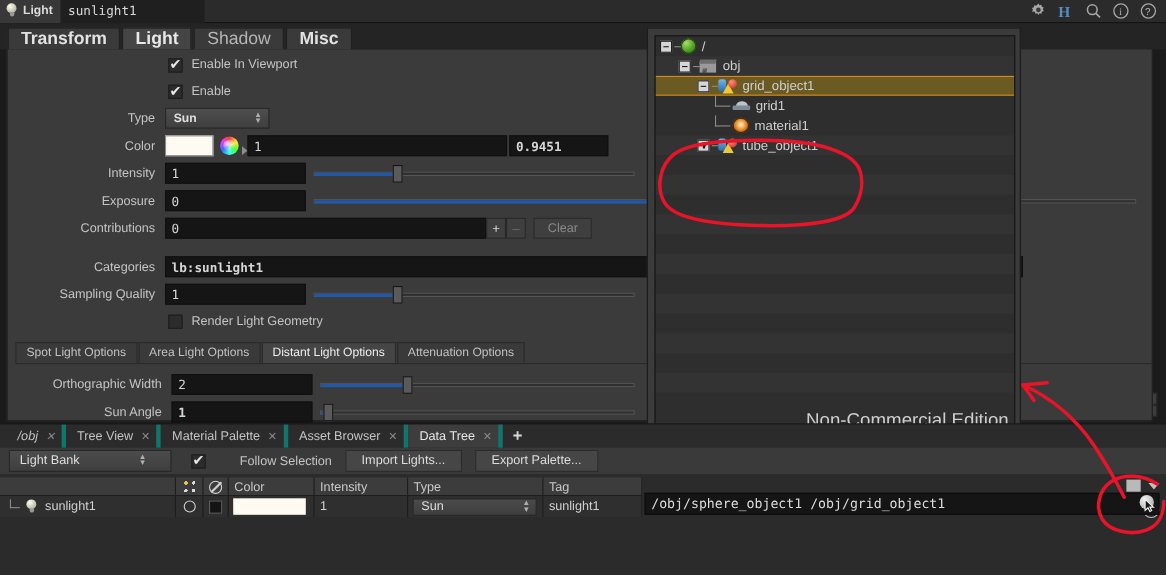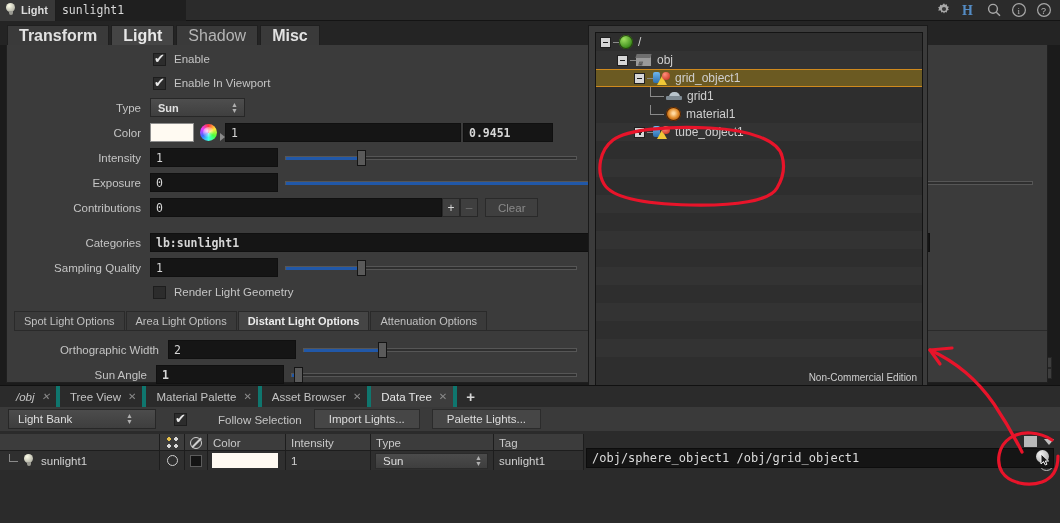--- a/index.html
+++ b/index.html
@@ -133,21 +133,21 @@
   
   .subtabs {
     display: flex; align-items: flex-end; margin: 9px 0 0 7px; height: 20px;
     border-bottom: 1px solid #2a2a2a; padding-right: 6px;
   }
   .stab {
     height: 19px; padding: 0 9px; display: flex; align-items: center;
     background: #3a3a3a; border: 1px solid #2a2a2a; border-bottom: none;
     color: #c0c0c0; font-size: 11px; margin-right: 1px;
   }
-  .stab.sel { background: #454545; color: #ececec; font-weight: bold; margin-top: 40px; }
+  .stab.sel { background: #454545; color: #ececec; font-weight: normal; margin-top: 40px; }
 
   
   .pscroll {
     position: absolute; right: 2px; top: 2px; width: 13px; bottom: 24px; background: #2a2a2a;
   }
   .pscroll .thumb { position: absolute; left: 1px; top: 2px; width: 11px; height: 120px; background: #5d5d5d; }
   .pscroll-btns { position: absolute; right: 2px; bottom: 2px; width: 13px; height: 24px; }
   .pscroll-btns div {
     width: 13px; height: 11px; background: #3d3d3d; border: 1px solid #262626;
     display: flex; align-items: center; justify-content: center; color: #909090; font-size: 7px;
@@ -208,21 +208,21 @@
   .ico-grid .top { position: absolute; left: 3px; top: 0; width: 11px; height: 5px; border-radius: 5px 5px 0 0; background: #b9c4cc; }
   .ico-grid .bot { position: absolute; left: 0; top: 4px; width: 16px; height: 4px; border-radius: 1px; background: #7f8b94; }
   .ico-mat {
     width: 15px; height: 14px; flex: 0 0 auto;
     background: radial-gradient(circle at 50% 45%, #ffd9a0 10%, #e08b2a 45%, #9c4d0c 75%, #5d2a05);
     border-radius: 50%;
     box-shadow: inset 0 0 0 1px #4a2205;
   }
 
   .noncomm {
-    position: absolute; right: 10px; top: 346px; font-size: 10px; color: #cfcfcf; margin-left: 10px;
+    position: absolute; right: 10px; top: 346px; font-size: 17px; color: #cfcfcf; margin-left: 10px;
   }
   .filterrow {
     position: absolute; left: 6px; top: 387px; width: 328px; height: 19px;
     display: flex; align-items: center;
   }
   .filterrow .lab { width: 34px; color: #c6c6c6; font-size: 11.5px; }
   .filterrow .inp { flex: 1 1 auto; height: 19px; background: #151515; border: 1px solid #101010; }
   .filterrow .drop {
     width: 16px; height: 19px; background: #3f3f3f; border: 1px solid #2a2a2a;
     display: flex; align-items: center; justify-content: center; color: #b8b8b8; font-size: 8px;
@@ -403,26 +403,26 @@
     <div class="ptab bold">Transform</div>
     <div class="ptab sel">Light</div>
     <div class="ptab">Shadow</div>
     <div class="ptab bold">Misc</div>
   </div>
 
   <div class="parambody">
 
     <div class="pcheckrow">
       <span class="chk on"></span>
-      <span class="chklbl">Enable</span>
+      <span class="chklbl">Enable In Viewport</span>
     </div>
 
     <div class="pcheckrow">
       <span class="chk on"></span>
-      <span class="chklbl">Enable In Viewport</span>
+      <span class="chklbl">Enable</span>
     </div>
 
     <div class="prow">
       <span class="plabel">Type</span>
       <span class="menu-btn" style="width:95px;">
         <span class="cap">Sun</span>
         <span class="spin">
             <i>▲</i>
             <i>▼</i>
           </span>
@@ -488,21 +488,21 @@
     </div>
 
     <div class="subtabs">
       <div class="stab">Spot Light Options</div>
       <div class="stab">Area Light Options</div>
       <div class="stab sel">Distant Light Options</div>
       <div class="stab">Attenuation Options</div>
     </div>
 
     <div class="prow" style="margin-top:8px;">
-      <span class="plabel" style="width:161px;padding-left:32px;">Orthographic Width</span>
+      <span class="plabel" style="width:149px;padding-left:32px;">Orthographic Width</span>
       <span class="field" style="width:128px;">2</span>
       <span class="slider" style="margin-right:470px;">
         <span class="track"></span>
           <span class="fill" style="width:78px;"></span>
           <span class="knob" style="left:75px;"></span>
       </span>
     </div>
 
     <div class="prow">
       <span class="plabel" style="width:149px;">Sun Angle</span>
@@ -636,21 +636,21 @@
         <span class="spin">
             <i>▲</i>
             <i>▼</i>
           </span>
       </span>
       <span class="follow">
         <span class="chk on"></span>
         <span class="chklbl">Follow Selection</span>
       </span>
       <span class="tbtn">Import Lights...</span>
-      <span class="tbtn">Palette Lights...</span>
+      <span class="tbtn">Export Palette...</span>
     </div>
 
     <div class="lbtable">
       <div class="lbhead">
         <div class="c-name"></div>
         <div class="c-a">
             <span class="dots4"></span>
           </div>
         <div class="c-b">
             <span class="noico"></span>

